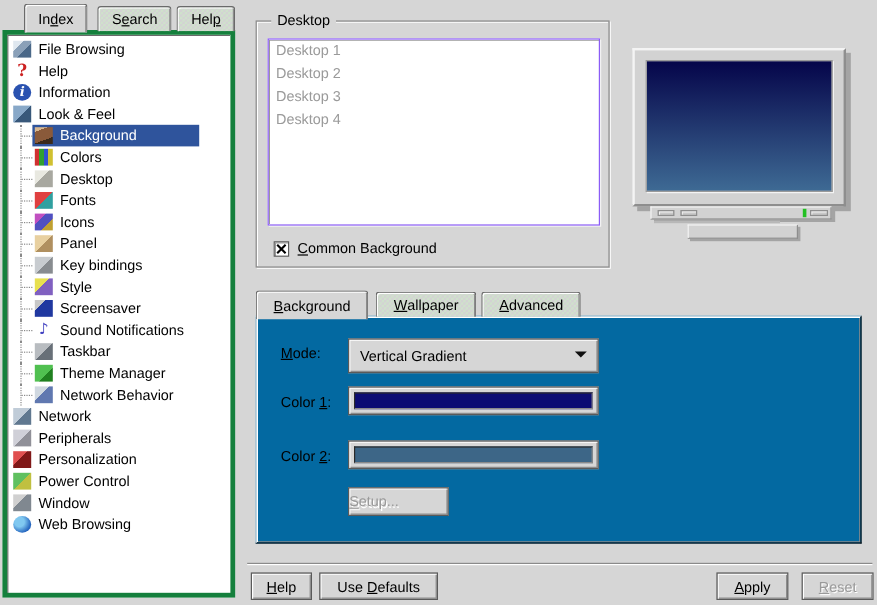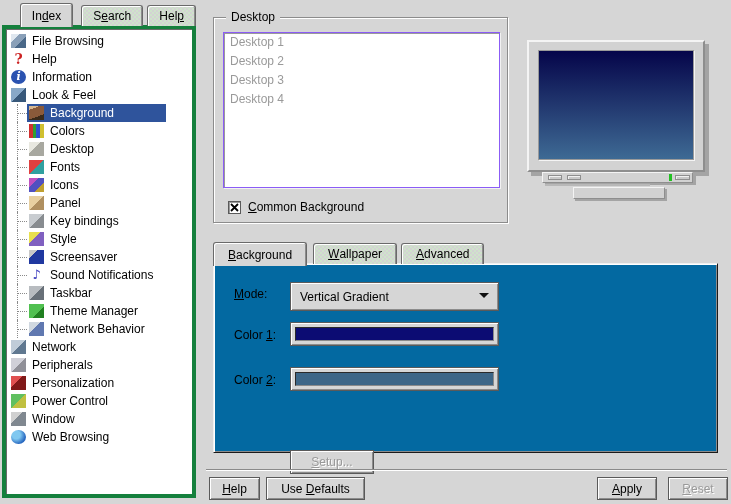--- a/index.html
+++ b/index.html
@@ -111,21 +111,21 @@
 
   .flabel { position:absolute; white-space:nowrap; }
   .combo { position:absolute; left:76px; top:18px; width:209px; height:29px;
            display:flex; align-items:center; padding:0 9px; cursor:default; }
   .combo .arrow { position:absolute; right:9px; top:10px; width:0; height:0;
                   border-left:5px solid transparent; border-right:5px solid transparent;
                   border-top:5px solid #101010; }
   .colorbtn { position:absolute; left:76px; width:209px; height:24px; padding:4px; cursor:pointer; }
   .swatch { width:100%; height:100%; border:1px solid; border-color:#2a2a2a #8a8a8a #8a8a8a #2a2a2a; }
   .setupbtn { position:absolute; left:76px; top:142px; width:84px; height:24px;
-              display:flex; align-items:center; justify-content:center;margin-top:44px; }
+              display:flex; align-items:center; justify-content:flex-start; }
 
   
   .groove { position:absolute; left:206px; top:469px; width:521px; height:0;
             border-top:1px solid #8a8a8a; box-shadow:0 1px 0 #ffffff; }
   .btn { position:absolute; top:477px; height:23px; display:flex; align-items:center;
          justify-content:center; cursor:pointer; white-space:nowrap; }
 </style>
 </head>
 <body>
 

